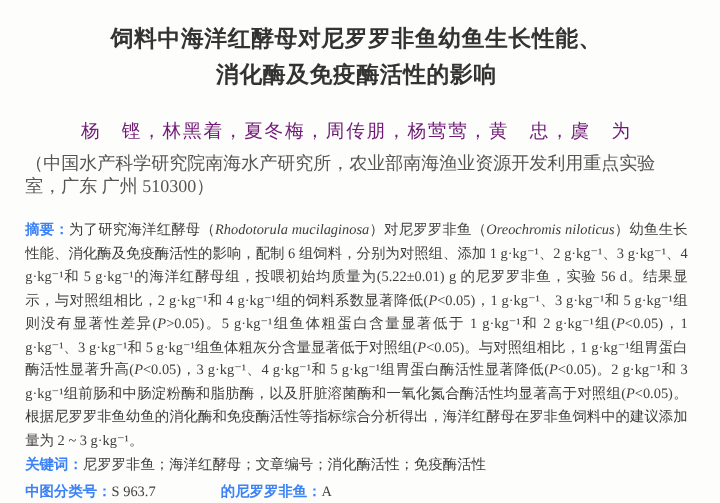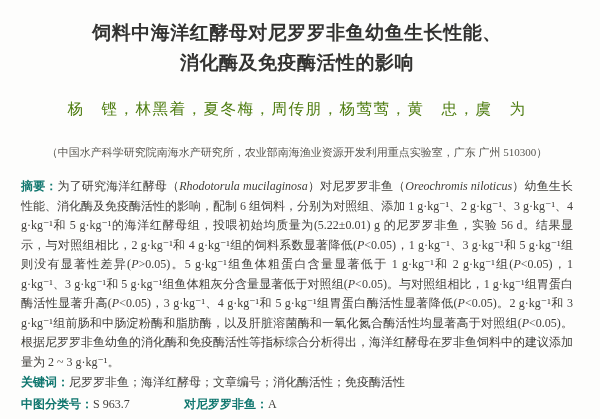--- a/index.html
+++ b/index.html
@@ -26,43 +26,42 @@
     font-size: 19px;
     line-height: 30px;
     color: #333331;
     letter-spacing: 0.5px;
     margin-top: 4px;
   }
   .authors {
     text-align: center;
     margin-top: 21px;
     font-size: 15.5px;
-    color: #4d7c0f;
+    color: #701a75;
     letter-spacing: 1.5px;
   }
   .affiliation {
-    text-align: center;
-    margin-top: 25px;
-    font-size: 11px;
+    margin-top: 7px;
+    font-size: 15px;
     color: #57554f;
     letter-spacing: 0;
   }
   .abstract {
     margin: 17px 0 0 0;
     font-size: 12px;
     line-height: 19.5px;
     text-align: justify;
     color: #403e3a;
   }
   .abstract .label,
   .keywords .label,
   .footer .label {
     font-family: "Liberation Sans", "DejaVu Sans", sans-serif;
     font-weight: bold;
-    color: #0f766e;
+    color: #3b82f6;
   }
   .keywords {
     margin: 0;
     font-size: 12px;
     line-height: 20px;
     color: #403e3a;
   }
   .footer {
     display: flex;
     align-items: center;
@@ -100,16 +99,16 @@
   <div class="authors">杨　铿，林黑着，夏冬梅，周传朋，杨莺莺，黄　忠，虞　为</div>
 
   <div class="affiliation">（中国水产科学研究院南海水产研究所，农业部南海渔业资源开发利用重点实验室，广东 广州 510300）</div>
 
   <p class="abstract"><span class="label">摘要：</span><span id="abstract-text"><span>为了研究海洋红酵母（</span><span class="it">Rhodotorula mucilaginosa</span><span>）对尼罗罗非鱼（</span><span class="it">Oreochromis niloticus</span><span>）幼鱼生长性能、消化酶及免疫酶活性的影响，配制 6 组饲料，分别为对照组、添加 1 g·kg⁻¹、2 g·kg⁻¹、3 g·kg⁻¹、4 g·kg⁻¹和 5 g·kg⁻¹的海洋红酵母组，投喂初始均质量为(5.22±0.01) g 的尼罗罗非鱼，实验 56 d。结果显示，与对照组相比，2 g·kg⁻¹和 4 g·kg⁻¹组的饲料系数显著降低(</span><span class="it">P</span><span>&lt;0.05)，1 g·kg⁻¹、3 g·kg⁻¹和 5 g·kg⁻¹组则没有显著性差异(</span><span class="it">P</span><span>&gt;0.05)。5 g·kg⁻¹组鱼体粗蛋白含量显著低于 1 g·kg⁻¹和 2 g·kg⁻¹组(</span><span class="it">P</span><span>&lt;0.05)，1 g·kg⁻¹、3 g·kg⁻¹和 5 g·kg⁻¹组鱼体粗灰分含量显著低于对照组(</span><span class="it">P</span><span>&lt;0.05)。与对照组相比，1 g·kg⁻¹组胃蛋白酶活性显著升高(</span><span class="it">P</span><span>&lt;0.05)，3 g·kg⁻¹、4 g·kg⁻¹和 5 g·kg⁻¹组胃蛋白酶活性显著降低(</span><span class="it">P</span><span>&lt;0.05)。2 g·kg⁻¹和 3 g·kg⁻¹组前肠和中肠淀粉酶和脂肪酶，以及肝脏溶菌酶和一氧化氮合酶活性均显著高于对照组(</span><span class="it">P</span><span>&lt;0.05)。根据尼罗罗非鱼幼鱼的消化酶和免疫酶活性等指标综合分析得出，海洋红酵母在罗非鱼饲料中的建议添加量为 2 ~ 3 g·kg⁻¹。</span></span></p>
 
   <p class="keywords"><span class="label">关键词：</span><span>尼罗罗非鱼；海洋红酵母；文章编号；消化酶活性；免疫酶活性</span></p>
 
   <div class="footer">
     <span class="seg-clc"><span class="label">中图分类号：</span><span>S 963.7</span></span>
-    <span class="seg-doccode"><span class="label">对尼罗罗非鱼：</span><span>A</span></span>
+    <span class="seg-doccode"><span class="label">的尼罗罗非鱼：</span><span>A</span></span>
   </div>
 
 </div>
 
 </body></html>

